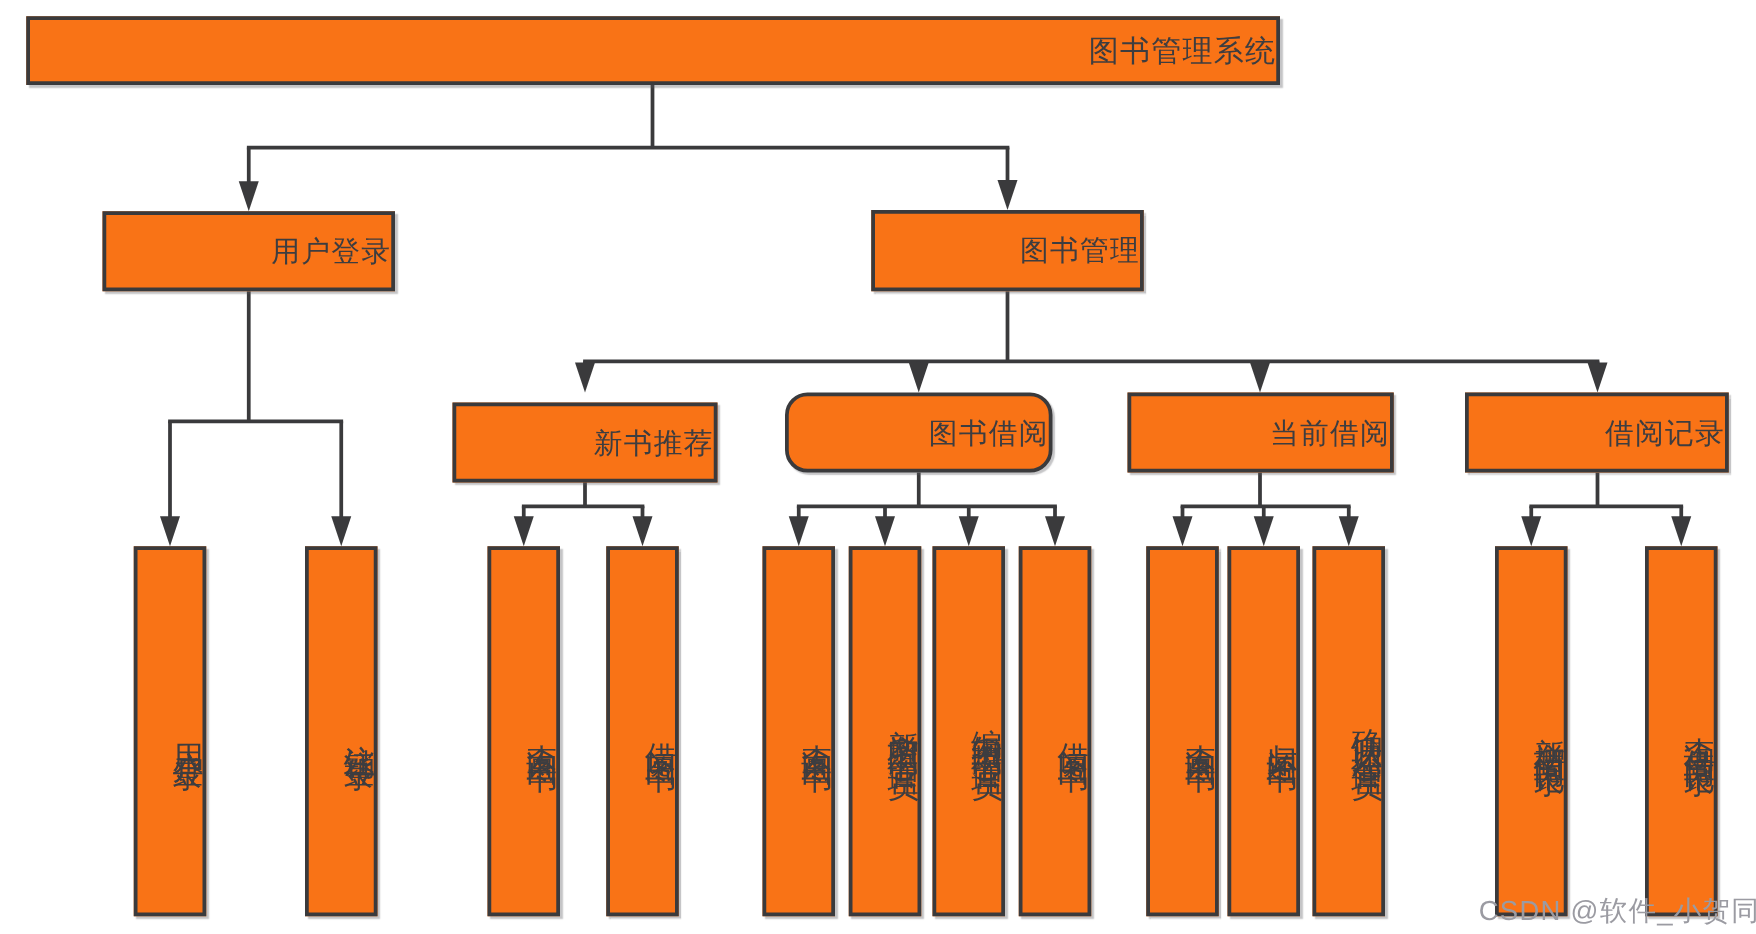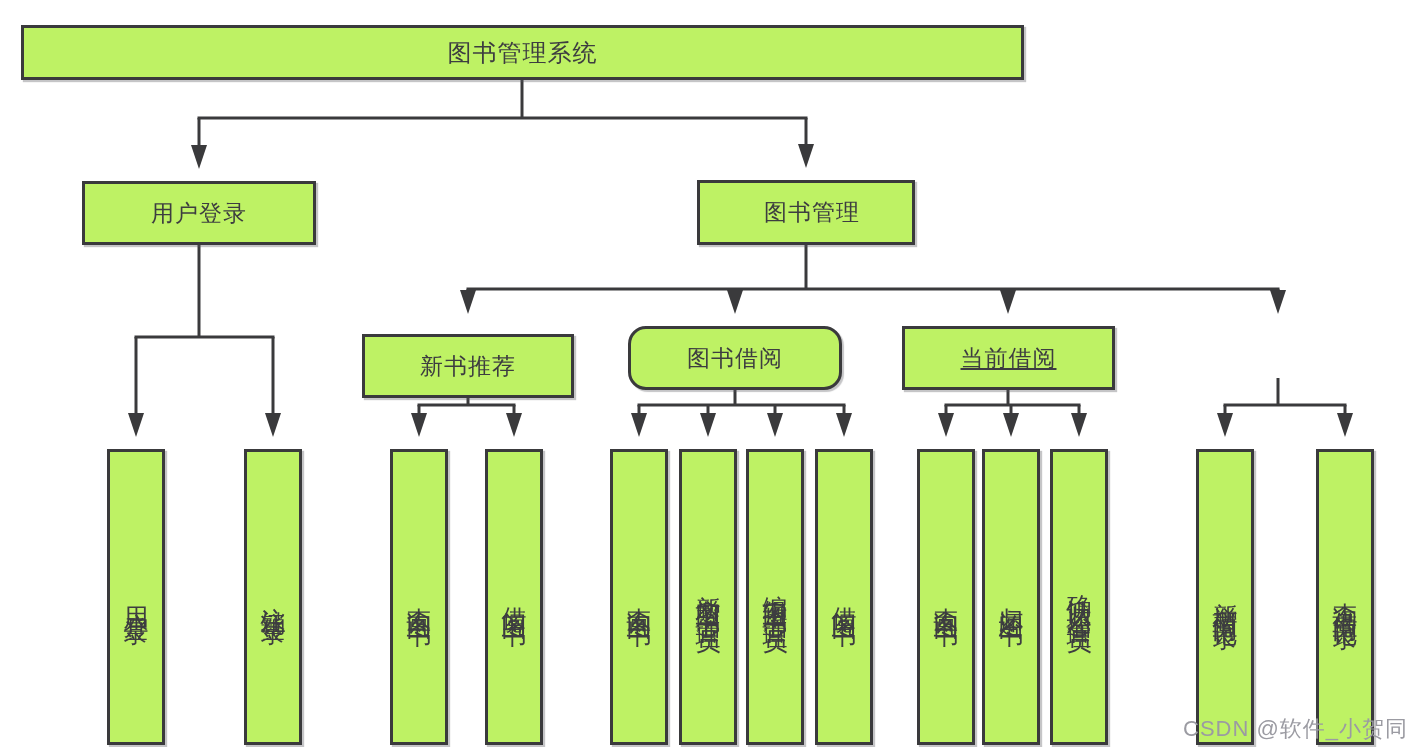--- a/index.html
+++ b/index.html
@@ -7,26 +7,25 @@
     position:relative;
     width:1405px;height:747px;
     background:#ffffff;
     font-family:"Liberation Sans","DejaVu Sans",sans-serif;
     overflow:hidden;
   }
   #connector-layer{position:absolute;left:0;top:0;}
   .node{
     position:absolute;
     box-sizing:border-box;
-    background:#bef264;
+    background:#f97316;
     border:3px solid #3a3a3c;
     box-shadow:2px 2px 1px rgba(90,90,95,0.35);
-    display:flex;align-items:center;justify-content:center;
+    display:flex;align-items:center;justify-content:flex-end;
     color:#3d3d40;
-    margin-top:12px;
   }
   .node.h span{
     font-size:23px;
     letter-spacing:1px;
     white-space:nowrap;
   }
   .node.root span{font-size:24px;}
   .node.v span{
     writing-mode:vertical-rl;
     text-orientation:mixed;
@@ -112,22 +111,25 @@
     </div>
     <div class="node h" style="left: 697px; top: 168px; width: 218px; height: 65px; padding-left: 12px;">
       <span>图书管理</span>
     </div>
     <div class="node h" style="left: 362px; top: 322px; width: 212px; height: 64px;">
       <span>新书推荐</span>
     </div>
     <div class="node h" style="left: 628px; top: 314px; width: 214px; height: 64px; border-radius: 18px;">
       <span>图书借阅</span>
     </div>
-    <div class="node h" style="left: 902px; top: 314px; width: 213px; height: 64px; text-decoration: underline;">
+    <div class="node h" style="left: 902px; top: 314px; width: 213px; height: 64px;">
       <span>当前借阅</span>
+    </div>
+    <div class="node h" style="left: 1172px; top: 314px; width: 211px; height: 64px;">
+      <span>借阅记录</span>
     </div>
     <div class="node v" style="left: 107px; top: 437px; width: 58px; height: 296px;">
       <span>用户登录</span>
     </div>
     <div class="node v" style="left: 244px; top: 437px; width: 58px; height: 296px;">
       <span>注销登录</span>
     </div>
     <div class="node v" style="left: 390px; top: 437px; width: 58px; height: 296px;">
       <span>查询图书</span>
     </div>

